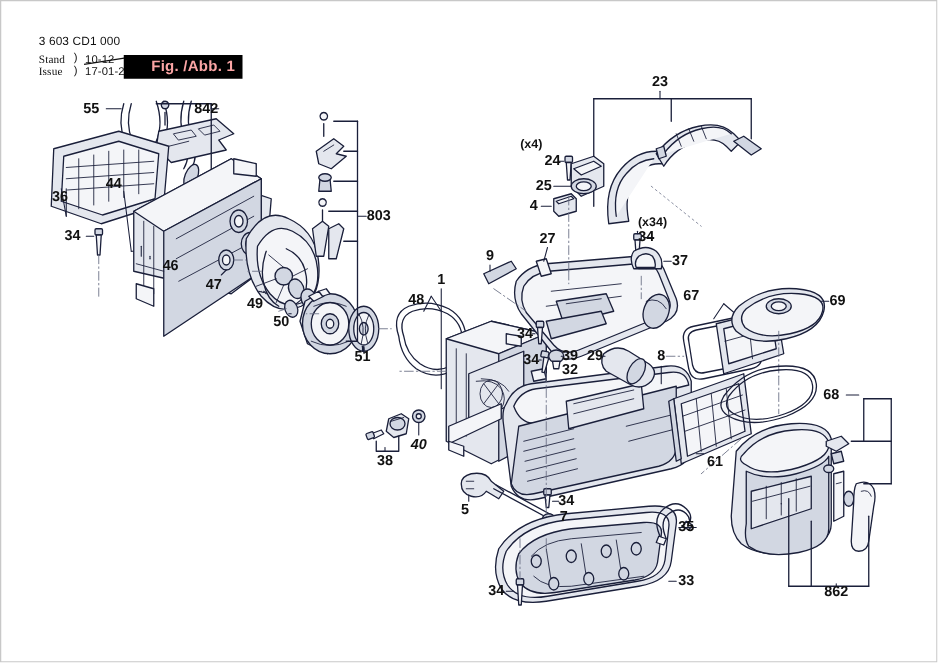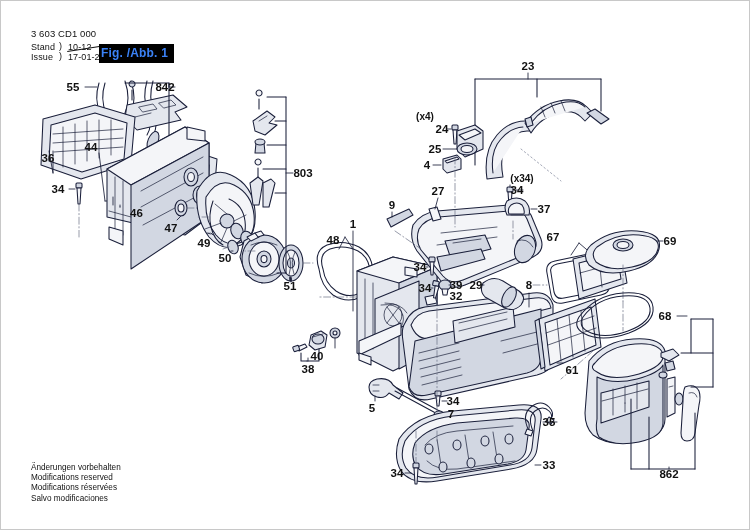--- a/index.html
+++ b/index.html
@@ -7,33 +7,33 @@
   body{font-family:"Liberation Sans",sans-serif;}
   #page{
     position:relative;width:750px;height:530px;background:#ffffff;
     border:1px solid #c8c8c8;box-sizing:border-box;overflow:hidden;
   }
   #svgroot{position:absolute;left:0;top:0;width:750px;height:530px;}
 
   .hdr{position:absolute;font-size:9.5px;color:#111;letter-spacing:.1px;white-space:nowrap;}
   #partno{left:30px;top:27px;font-size:9.5px;}
   #standlbl{left:30px;top:42px;line-height:9.5px;font-size:9px;}
-  #standlbl div{height:9.5px;}
+  #standlbl div{height:9.5px;font-family:Liberation Serif, serif;}
   #datecol{left:67px;top:42px;line-height:9.5px;font-size:9px;}
   #datecol div{height:9.5px;position:relative;}
   #datecol .struck::after{
     content:"";position:absolute;left:-1px;right:-1px;top:4.5px;
     border-top:1.1px solid #111;transform:rotate(-9deg);
   }
   #brace{left:58px;top:41px;font-size:9px;line-height:9.5px;}
   #brace div{height:9.5px;}
 
   #figbadge{
-    position:absolute;left:98px;top:43px;background:#000;color:#3b82f6;
-    font-size:12px;font-weight:bold;padding:2px 6px 3px 2px;
+    position:absolute;left:98px;top:43px;background:#000;color:#fca5a5;
+    font-size:12px;font-weight:bold;padding:2px 6px 3px 22px;
     letter-spacing:.2px;white-space:nowrap;
   }
 
   #footer{position:absolute;left:30px;top:462px;font-size:8.2px;color:#111;line-height:10.2px;}
   #footer div{white-space:nowrap;}
 
   .lbl{
     position:absolute;font-size:11.5px;font-weight:bold;color:#111;
     white-space:nowrap;transform:translate(-50%,-50%);
   }
@@ -59,26 +59,20 @@
     <div>)</div>
   </div>
 
   <div class="hdr" id="datecol">
     <div class="struck">10-12</div>
     <div>17-01-23</div>
   </div>
 
   <div id="figbadge">Fig. /Abb. 1</div>
 
-  <div id="footer">
-    <div>Änderungen vorbehalten</div>
-    <div>Modifications reserved</div>
-    <div>Modifications réservées</div>
-    <div>Salvo modificaciones</div>
-  </div>
 
   <svg id="svgroot" viewBox="0 0 750 530">
     <defs>
       <style>
         .s{fill:#f4f5f8;stroke:#1a1f3a;stroke-width:1.05;stroke-linejoin:round;stroke-linecap:round;}
         .sm{fill:#e4e7ee;stroke:#1a1f3a;stroke-width:1.05;stroke-linejoin:round;stroke-linecap:round;}
         .sd{fill:#d2d7e2;stroke:#1a1f3a;stroke-width:1.05;stroke-linejoin:round;stroke-linecap:round;}
         .nf{fill:none;stroke:#1a1f3a;stroke-width:1.05;stroke-linejoin:round;stroke-linecap:round;}
         .thin{fill:none;stroke:#1a1f3a;stroke-width:.7;stroke-linecap:round;stroke-linejoin:round;}
         .lead{fill:none;stroke:#1a1f3a;stroke-width:.85;stroke-linecap:round;}
@@ -563,21 +557,21 @@
       <div class="lbl" style="left: 57px; top: 188px;">34</div>
       <div class="lbl" style="left: 119px; top: 212px; padding-left: 33px;">46</div>
       <div class="lbl" style="left: 170px; top: 227px;">47</div>
       <div class="lbl" style="left: 203px; top: 242px;">49</div>
       <div class="lbl" style="left: 224px; top: 257px;">50</div>
       <div class="lbl" style="left: 289px; top: 285px;">51</div>
       <div class="lbl" style="left: 302px; top: 172px;">803</div>
       <div class="lbl" style="left: 332px; top: 239px;">48</div>
       <div class="lbl" style="left: 352px; top: 223px;">1</div>
       <div class="lbl" style="left: 307px; top: 368px;">38</div>
-      <div class="lbl" style="left: 316px; top: 355px;">40</div>
+      <div class="lbl" style="left: 334px; top: 355px; font-style: italic;">40</div>
       <div class="lbl" style="left: 419px; top: 266px;">34</div>
       <div class="lbl" style="left: 424px; top: 287px;">34</div>
       <div class="lbl" style="left: 455px; top: 284px;">39</div>
       <div class="lbl" style="left: 475px; top: 284px;">29</div>
       <div class="lbl" style="left: 455px; top: 295px;">32</div>
       <div class="lbl" style="left: 391px; top: 204px;">9</div>
       <div class="lbl" style="left: 437px; top: 190px;">27</div>
       <div class="lbl" style="left: 527px; top: 65px;">23</div>
       <div class="lbl" style="left: 441px; top: 128px;">24</div>
       <div class="lbl" style="left: 434px; top: 148px;">25</div>

